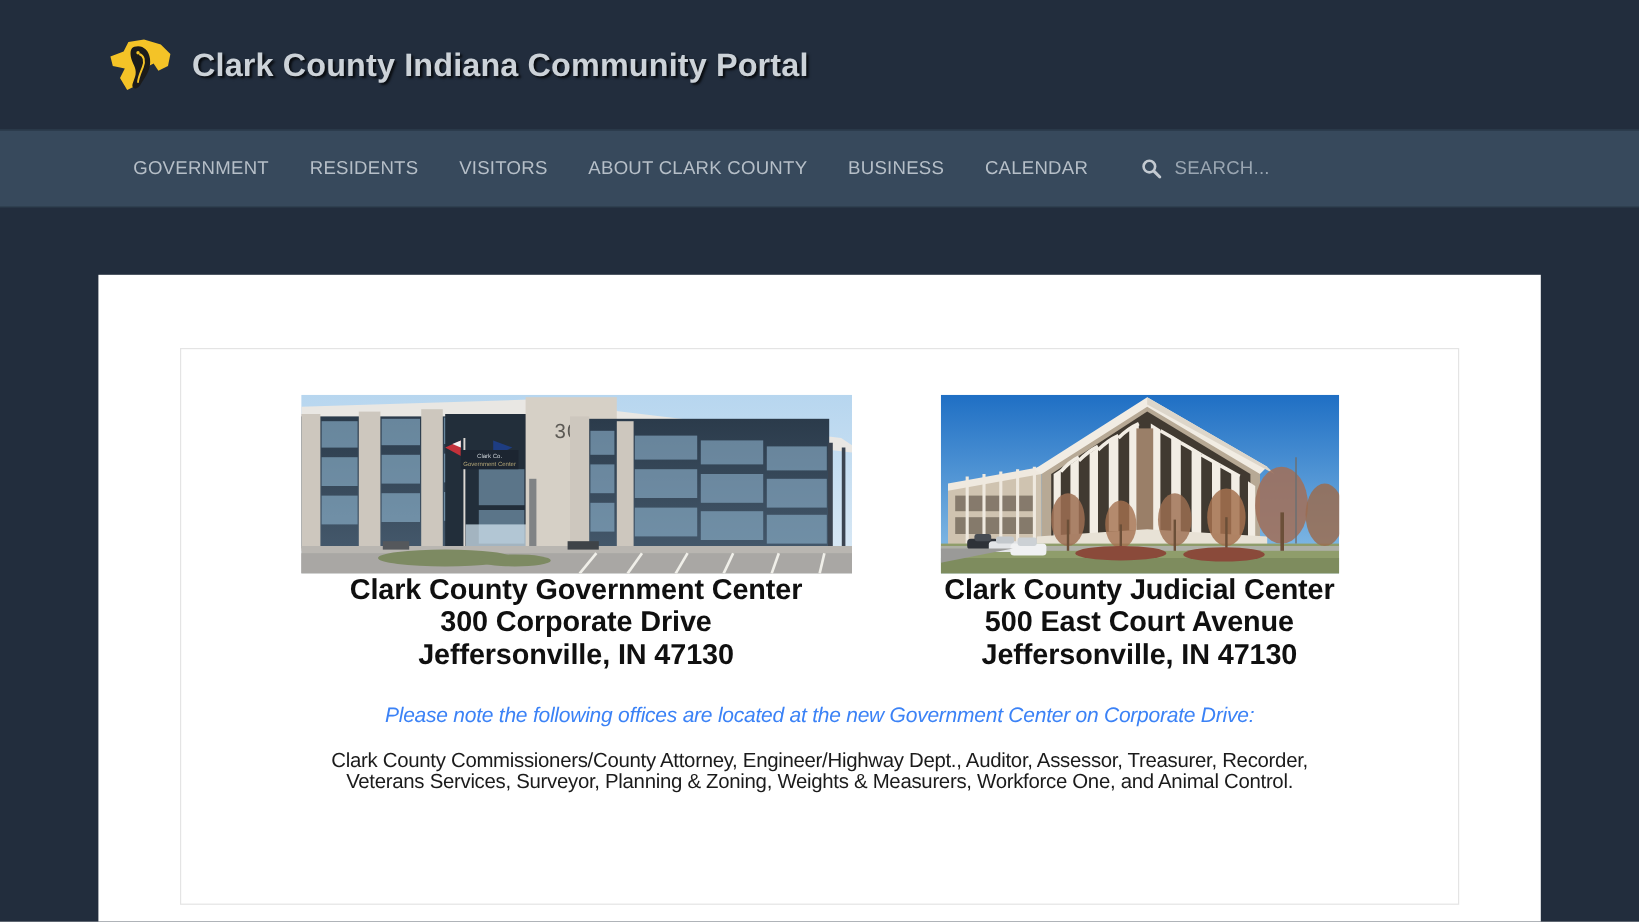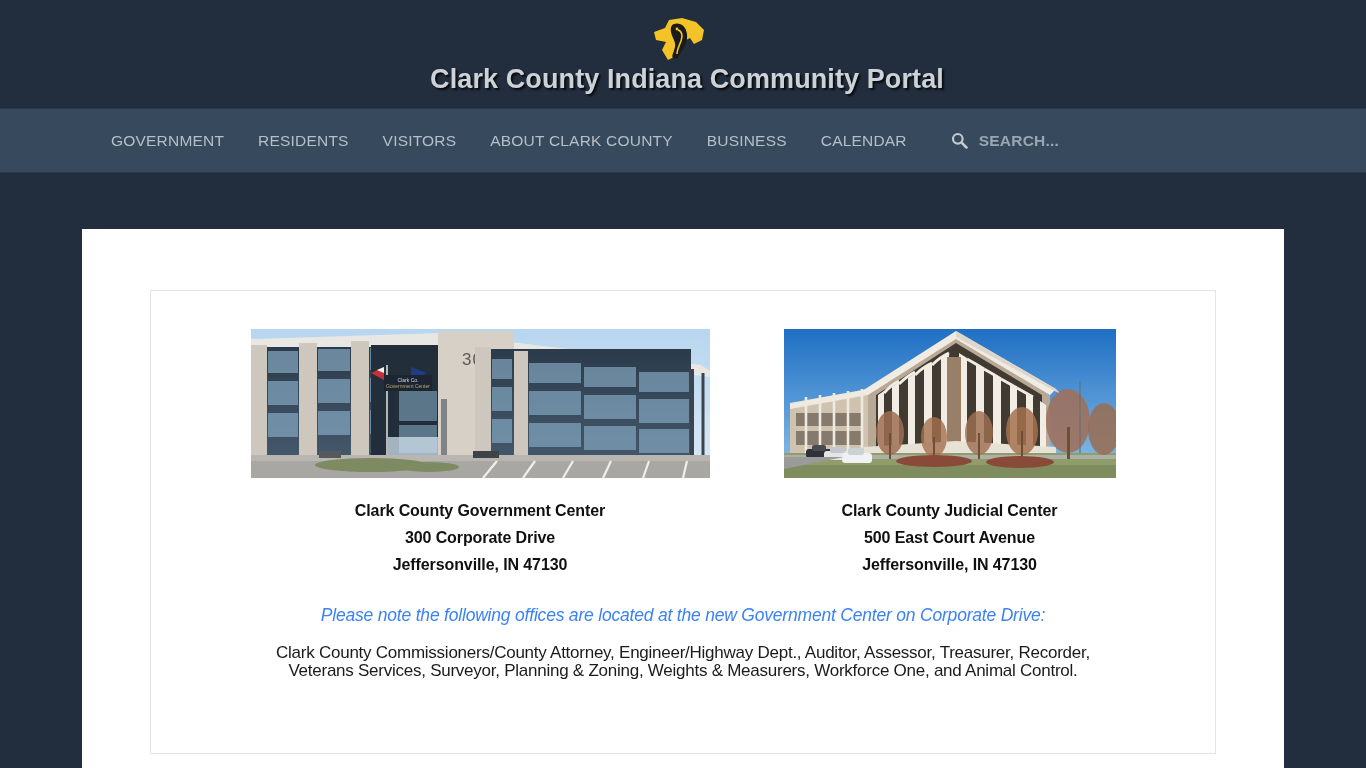--- a/index.html
+++ b/index.html
@@ -20,21 +20,20 @@
     background: #222d3d;
     display: flex;
     align-items: center;
   }
   .header-inner {
     width: 1202px;
     margin: 0 auto;
     padding-left: 8px;
     display: flex;
     align-items: center;
-    flex-direction: column;
   }
   .logo-mark {
     width: 58px;
     height: 48px;
     position: relative;
     flex: 0 0 auto;
     margin-right: 12px;
     margin-top: 2px;
   }
   .logo-mark svg { display: block; }
@@ -71,21 +70,20 @@
     padding: 0 17px;
     line-height: 63px;
     white-space: nowrap;
     cursor: pointer;
   }
   .nav-search {
     display: flex;
     align-items: center;
     margin-left: 27px;
     cursor: text;
-    font-weight: bold;
   }
   .search-icon {
     width: 17px;
     height: 17px;
     margin-right: 11px;
     display: block;
   }
   .search-placeholder {
     color: #9aa6b2;
     font-size: 15.5px;
@@ -121,22 +119,21 @@
   .building-block {
     text-align: center;
   }
   .building-photo {
     display: block;
     border: 0;
   }
   .photo-gov { width: 459px; height: 149px; }
   .photo-jud { width: 332px; height: 149px; }
   .building-caption {
-    margin-top: 19px;
-    font-size: 16px;
+    font-size: 24px;
     font-weight: bold;
     color: #101010;
     line-height: 27px;
     letter-spacing: -0.1px;
   }
 
   
   .note-italic {
     text-align: center;
     font-style: italic;

